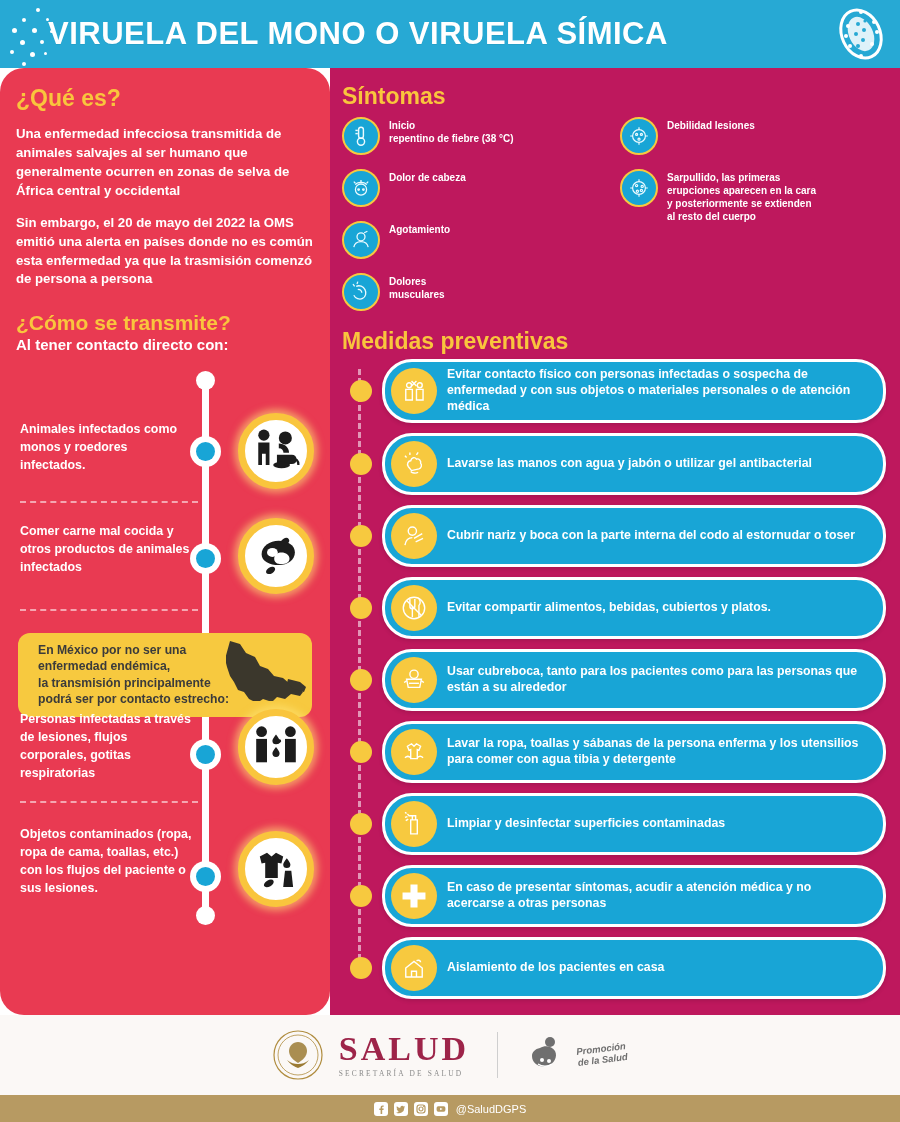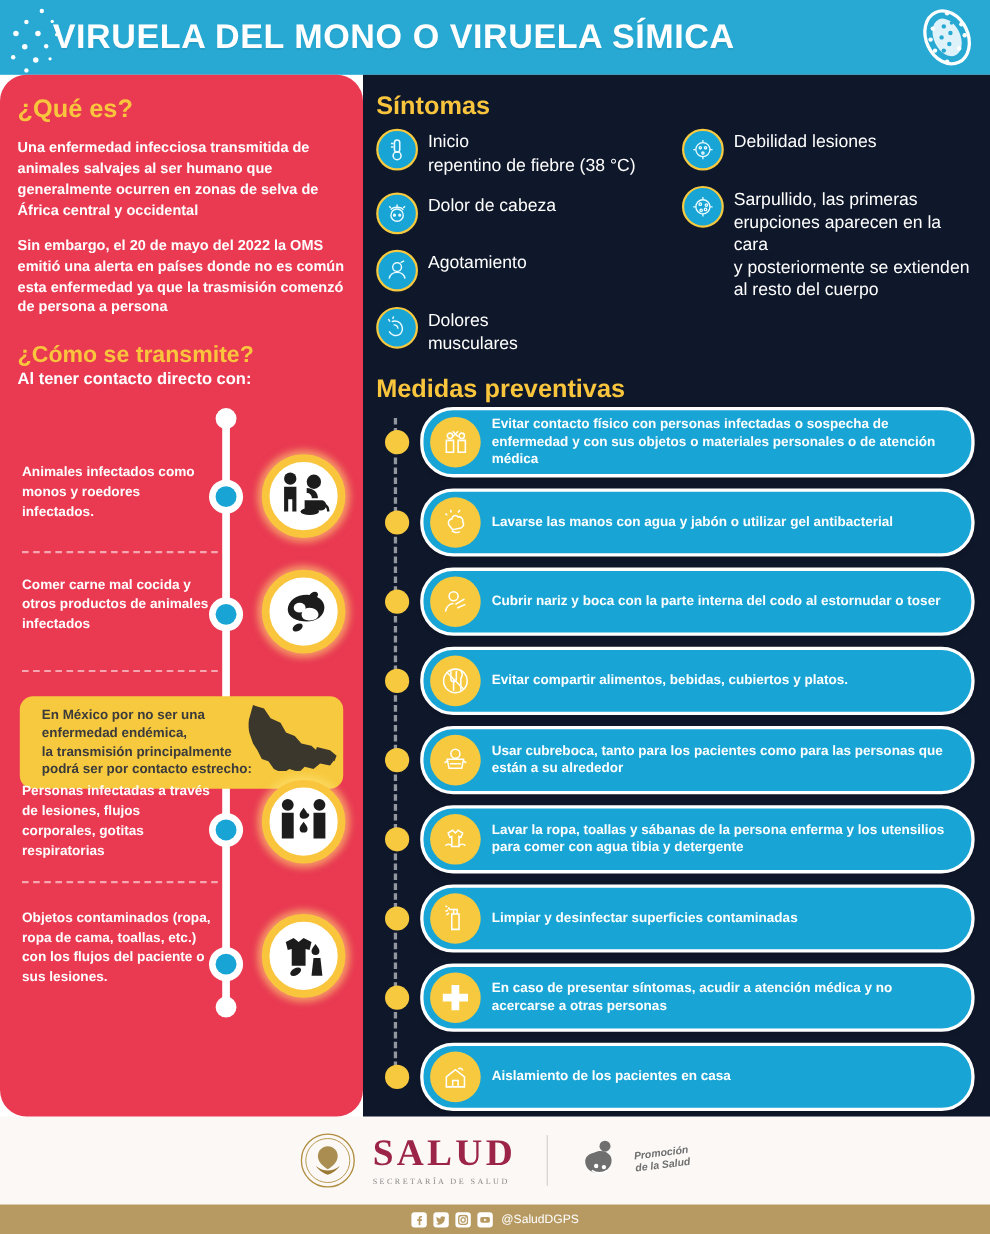--- a/index.html
+++ b/index.html
@@ -26,21 +26,21 @@
   .header-title {
     margin-left:48px; color:#ffffff; font-weight:bold; font-size:31px;
     letter-spacing:0.5px; white-space:nowrap;
     text-shadow:0 1px 0 rgba(0,0,0,0.06);
   }
   .header-virus { position:absolute; right:12px; top:6px; width:54px; height:56px; }
 
   
   .columns { display:flex; flex:0 0 947px; height:947px; }
   .col-left { width:330px; background:#e93a52; position:relative; padding:18px 16px 0 16px;border-radius:24px; }
-  .col-right { width:570px; background:#0f172a; position:relative; padding:16px 14px 0 12px; }
+  .col-right { width:570px; background:#be185d; position:relative; padding:16px 14px 0 12px; }
 
   h2.section-title {
     color:#f9c53d; font-size:23px; font-weight:bold; line-height:1.1;
   }
   h2.section-title.sm { font-size:21px; }
   .lead { color:#ffffff; font-size:13.2px; line-height:1.42; font-weight:bold; }
   .lead.sp { margin-top:14px; }
 
   .sub-title { color:#ffffff; font-size:15px; font-weight:bold; margin-top:2px; }
 
@@ -88,21 +88,21 @@
   
   .sym-grid { display:flex; margin-top:8px; }
   .sym-col { width:50%; }
   .sym-col.right { padding-left:6px; }
   .sym-item { display:flex; align-items:flex-start; margin-bottom:14px; }
   .sym-ico {
     flex:0 0 38px; width:38px; height:38px; border-radius:50%;
     background:#18a5d6; border:2.5px solid #f7c93f;
     display:flex; align-items:center; justify-content:center; margin-right:9px;
   }
-  .sym-txt { color:#ffffff; font-size:16px; line-height:1.28; font-weight:normal; padding-top:3px; }
+  .sym-txt { color:#ffffff; font-size:10px; line-height:1.28; font-weight:bold; padding-top:3px; }
 
   
   .measures { margin-top:4px; position:relative; padding-left:40px; }
   .m-dash {
     position:absolute; left:16px; top:10px; width:0; height:600px;
     border-left:3px dashed rgba(255,255,255,0.55);
   }
   .m-row { position:relative; display:flex; align-items:center; margin-bottom:10px; }
   .m-bullet {
     position:absolute; left:-32px; width:22px; height:22px; border-radius:50%;

